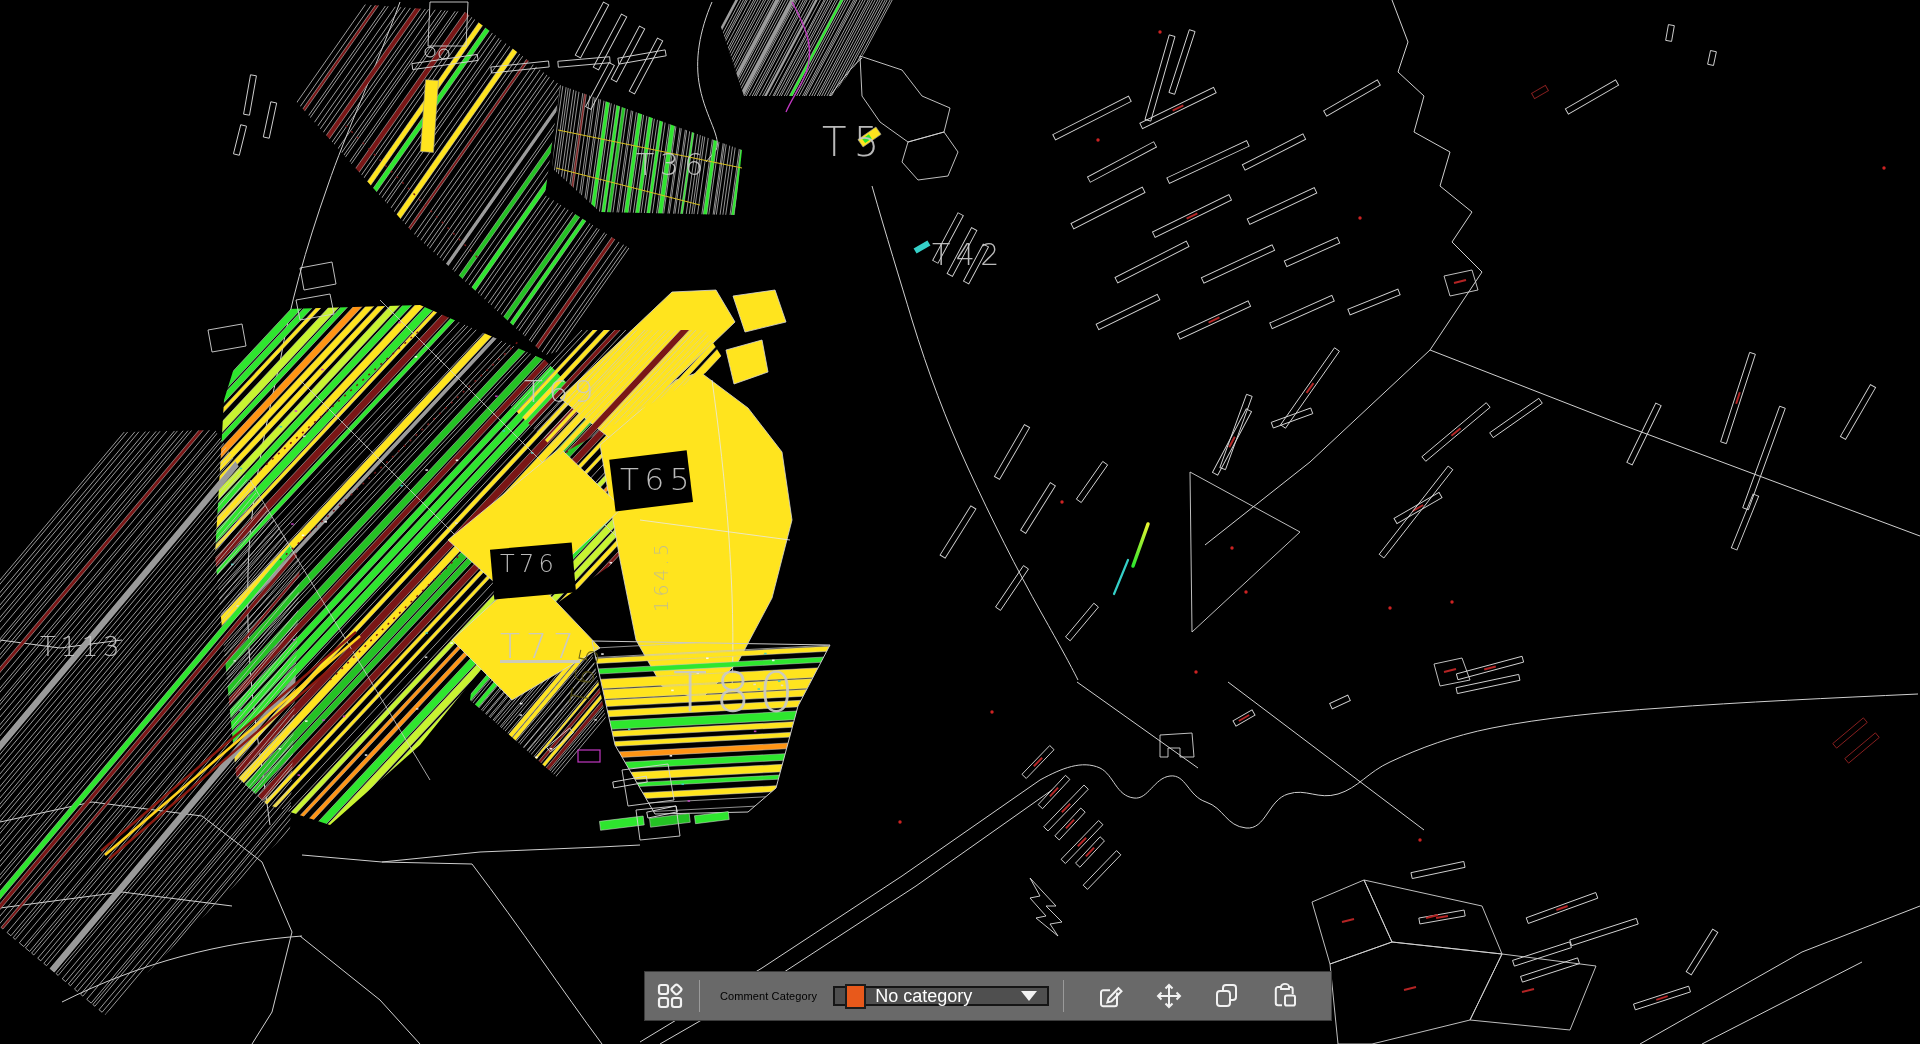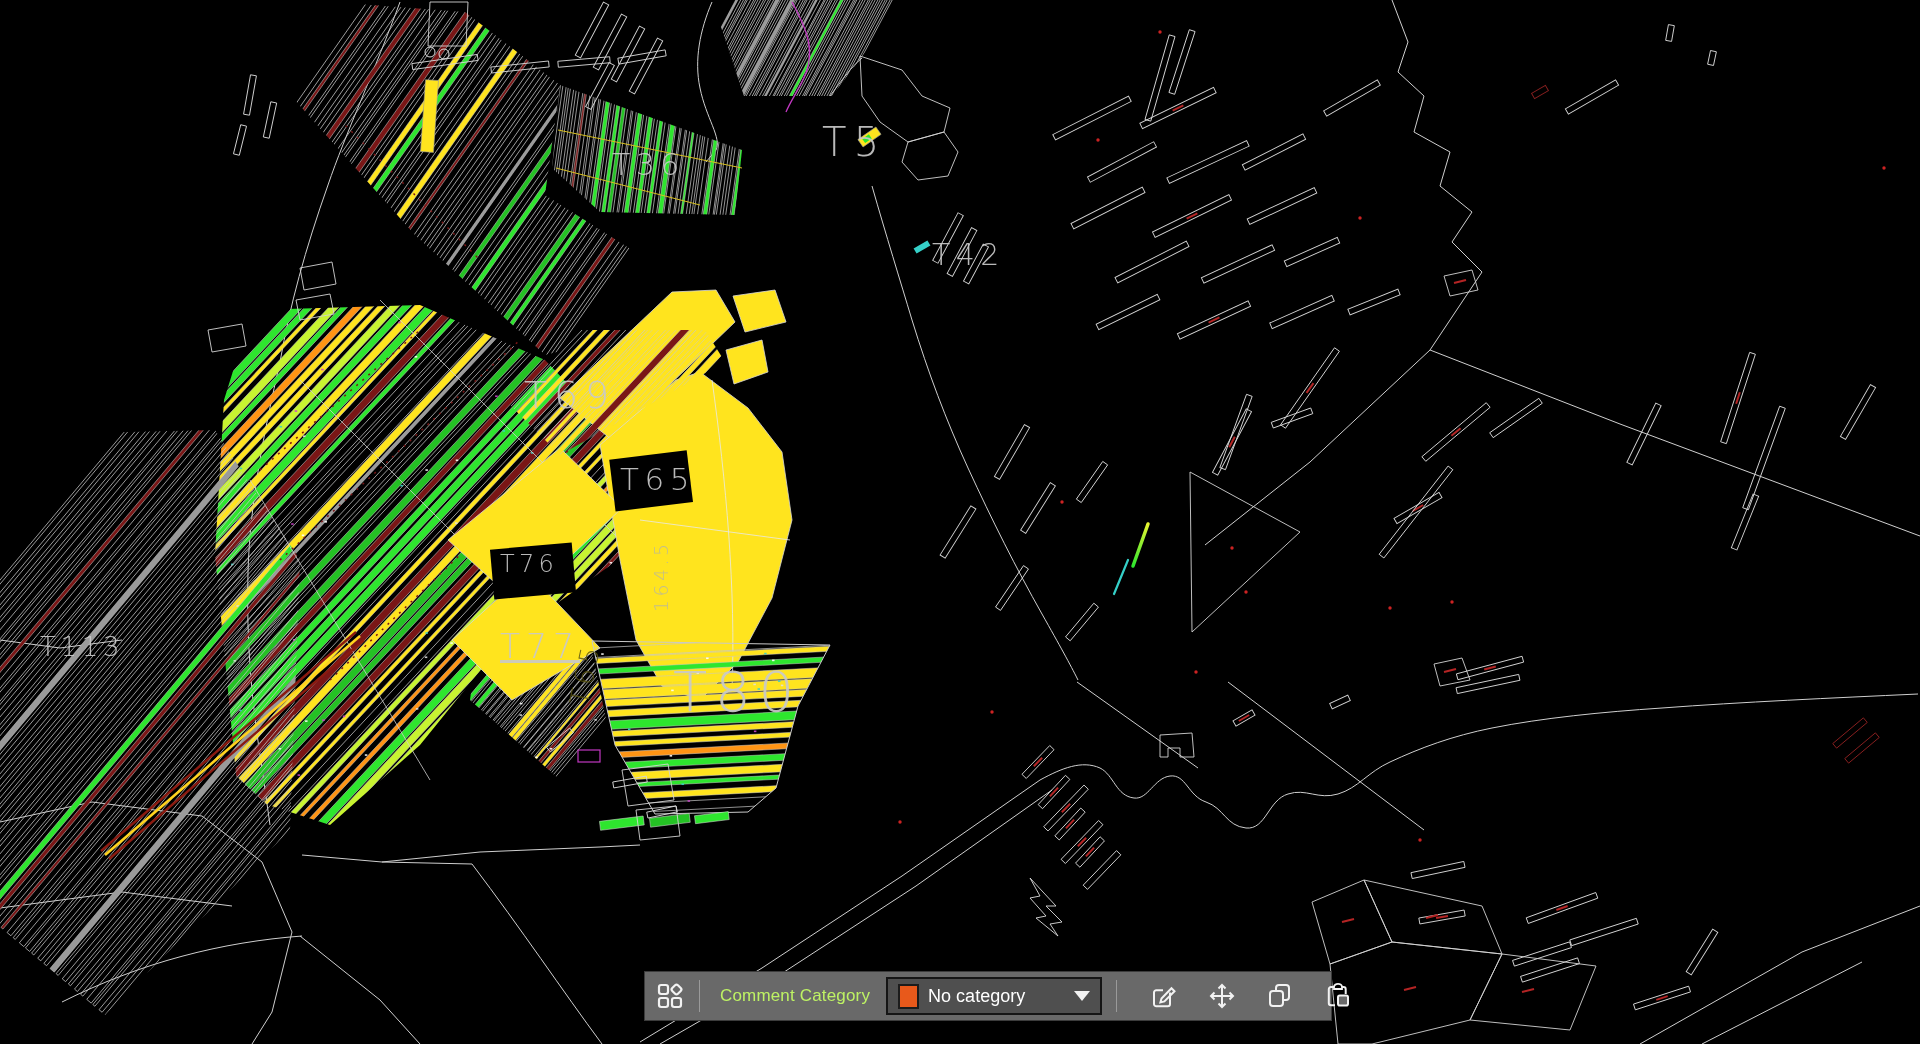--- a/index.html
+++ b/index.html
@@ -9,22 +9,22 @@
   
   .maplabel{position:absolute;color:#c9c9c9;font-family:"DejaVu Sans",sans-serif;
     font-weight:300;letter-spacing:.18em;line-height:1;white-space:nowrap;opacity:.92;
     transform-origin:left top;pointer-events:none;}
   
   #toolbar{position:absolute;left:644px;top:971px;height:50px;width:688px;
     background:#696969;border:1px solid #3c3c3c;display:flex;align-items:center;
     box-sizing:border-box;padding:0 10px;gap:10px;}
   .tb-icon{width:30px;height:30px;display:flex;align-items:center;justify-content:center;flex:0 0 auto;}
   .tb-divider{width:1px;height:32px;background:#9a9a9a;flex:0 0 auto;margin:0 4px;}
-  .tb-label{color:#bef264;font-size:17px;letter-spacing:.01em;padding:0 6px;white-space:nowrap;}
-  .tb-dropdown{height:38px;min-width:216px;background:#4f4f4f;border:2px solid #151515;
+  .tb-label{color:#000000;font-size:11px;letter-spacing:.01em;padding:0 6px;white-space:nowrap;}
+  .tb-dropdown{height:20px;min-width:216px;background:#4f4f4f;border:2px solid #151515;
     display:flex;align-items:center;gap:9px;padding:0 10px;box-sizing:border-box;cursor:pointer;}
   .tb-swatch{width:21px;height:25px;border:2px solid #1c1c1c;box-sizing:border-box;flex:0 0 auto;}
   .tb-dropdown-value{color:#fff;font-size:18px;flex:1 1 auto;}
   .tb-caret{width:0;height:0;border-left:8px solid transparent;border-right:8px solid transparent;
     border-top:10px solid #f2f2f2;margin-left:6px;flex:0 0 auto;}
   .tb-gap{width:8px;flex:0 0 auto;}
 </style>
 </head>
 <body>
 
@@ -801,23 +801,23 @@
       <rect x="423" y="80" width="13" height="72" fill="#ffe41e" stroke="#999" stroke-width="0.6" transform="rotate(4 429 116)"></rect>
       <circle cx="430" cy="52" r="5" fill="none" stroke="#e0e0e0" stroke-width="1"></circle>
       <circle cx="444" cy="54" r="5" fill="none" stroke="#e0e0e0" stroke-width="1"></circle>
       <path d="M1030,878 L1056,906 L1046,906 L1062,922 L1050,924 L1058,936 L1036,918 L1046,916 L1030,898 L1040,896 Z" fill="none" stroke="#ddd" stroke-width="0.9"></path>
       <line x1="101" y1="851" x2="356" y2="632" stroke="#8a1a10" stroke-width="2.4"></line>
       <line x1="109" y1="859" x2="364" y2="640" stroke="#8a1a10" stroke-width="2.4"></line>
       <line x1="105" y1="855" x2="360" y2="636" stroke="#ffd21e" stroke-width="2.6"></line>
     </svg>
 
   <div class="maplabel" style="left:822px;top:122px;font-size:40px;text-align:center;">T5</div>
-  <div class="maplabel" style="left:612px;top:150px;font-size:30px;">T36</div>
+  <div class="maplabel" style="left:636px;top:150px;font-size:30px;">T36</div>
   <div class="maplabel" style="left:932px;top:240px;font-size:30px;">T42</div>
-  <div class="maplabel" style="left:524px;top:376px;font-size:38px;">T69</div>
+  <div class="maplabel" style="left:524px;top:376px;font-size:31px;">T69</div>
   <div class="maplabel" style="left:620px;top:464px;font-size:31px;">T65</div>
   <div class="maplabel" style="left:500px;top:552px;font-size:24px;">T76</div>
   <div class="maplabel" style="left:500px;top:630px;font-size:33px;text-decoration:underline;">T77</div>
   <div class="maplabel" style="left:650px;top:664px;font-size:56px;letter-spacing:.14em;margin-left:23px;">T80</div>
   <div class="maplabel" style="left:40px;top:634px;font-size:26px;">T113</div>
   <div class="maplabel" style="left:566px;top:702px;font-size:26px;color:#5a5410;opacity:.85;transform:rotate(-78deg);">T65</div>
   <div class="maplabel" style="left:652px;top:612px;font-size:19px;color:#b5b5a5;opacity:.8;transform:rotate(-90deg);">164.5</div>
 
   <div id="toolbar">
     <div class="tb-icon">

